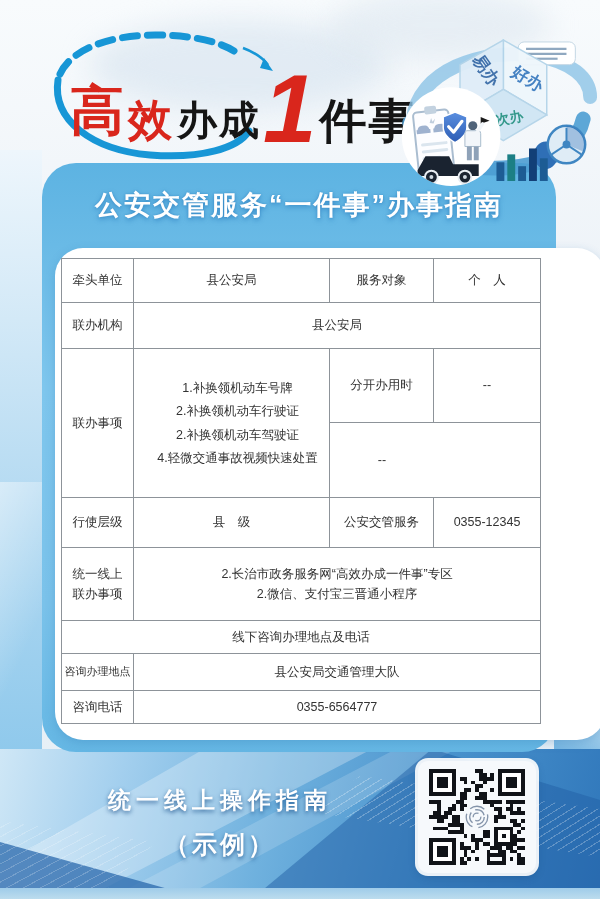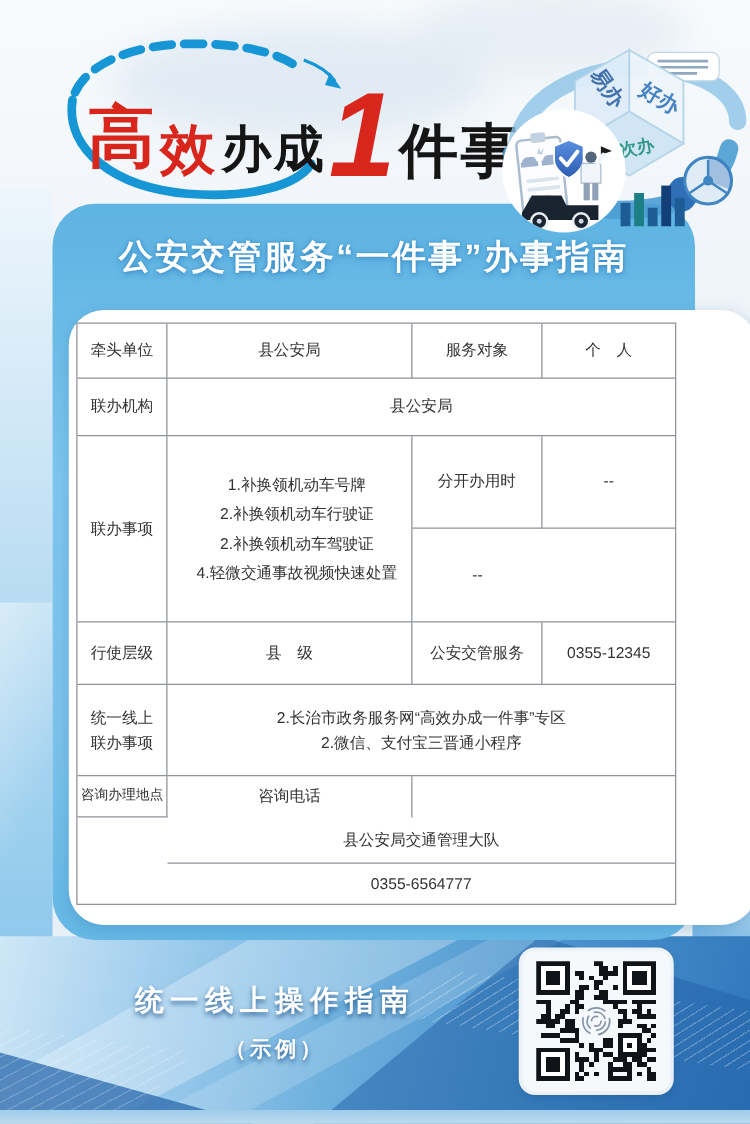--- a/index.html
+++ b/index.html
@@ -74,21 +74,21 @@
   .w-bancheng{font-size:40px;color:#151515;margin-left:5px;letter-spacing:2px;transform:translateY(-2px);}
   .w-one{font-size:96px;color:#d9261c;font-style:italic;margin:0 -1px 0 2px;transform:translateY(15px);}
   .w-jianshi{font-size:47px;color:#151515;margin-left:4px;letter-spacing:2px;transform:translateY(2px);}
   .arc-svg{position:absolute;left:40px;top:28px;z-index:3;}
   .deco-svg{position:absolute;left:388px;top:25px;z-index:6;}
 
   
   .footer-content{position:absolute;left:0;top:749px;width:544px;height:150px;z-index:5;}
   .f-text{position:absolute;left:30px;top:36px;width:380px;text-align:center;color:#fff;font-weight:700;}
   .f-line1{font-size:23px;letter-spacing:5px;text-shadow:0 2px 4px rgba(15,70,130,.75);}
-  .f-line2{font-size:17px;letter-spacing:3px;margin-top:12px;text-shadow:0 2px 4px rgba(15,70,130,.75);}
+  .f-line2{font-size:25px;letter-spacing:3px;margin-top:12px;text-shadow:0 2px 4px rgba(15,70,130,.75);}
   .qr-frame{position:absolute;left:418px;top:12px;width:118px;height:112px;border-radius:10px;
       background:#f6f9fc;box-shadow:0 0 0 3px rgba(255,255,255,.9),0 3px 8px rgba(20,70,120,.4);
       display:flex;align-items:center;justify-content:center;}
 </style>
 </head>
 <body>
 
 <div id="page">
 
   <div class="cloud cloud1"></div>
@@ -155,25 +155,26 @@
 
         <div class="cell br bb twolines">
           <span>统一线上</span>
           <span>联办事项</span>
         </div>
         <div class="cell bb span3 twolines">
           <span>2.长治市政务服务网“高效办成一件事”专区</span>
           <span>2.微信、支付宝三晋通小程序</span>
         </div>
 
+        <div class="cell bb span4">线下咨询办理地点及电话</div>
 
         <div class="cell br bb small">咨询办理地点</div>
+        <div class="cell bb span3">县公安局交通管理大队</div>
+
         <div class="cell br">咨询电话</div>
-
-        <div class="cell bb span3">县公安局交通管理大队</div>
         <div class="cell span3">0355-6564777</div>
       </div>
     </div>
   </div>
 
   <svg class="deco-svg" width="212" height="170" viewBox="0 0 215 170">
     <defs>
       <linearGradient id="shieldGrad" x1="0" y1="0" x2="0" y2="1">
         <stop offset="0" stop-color="#5a8fe0"></stop>
           <stop offset="1" stop-color="#2c5cb4"></stop>

